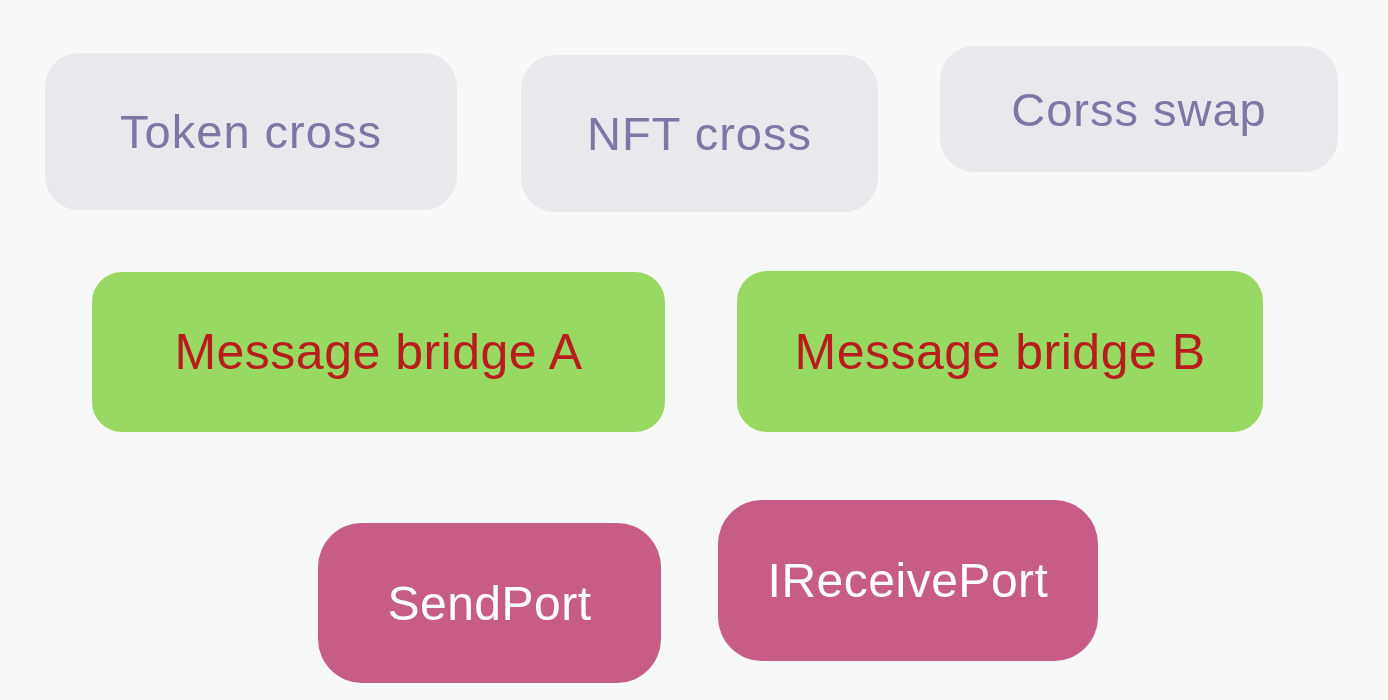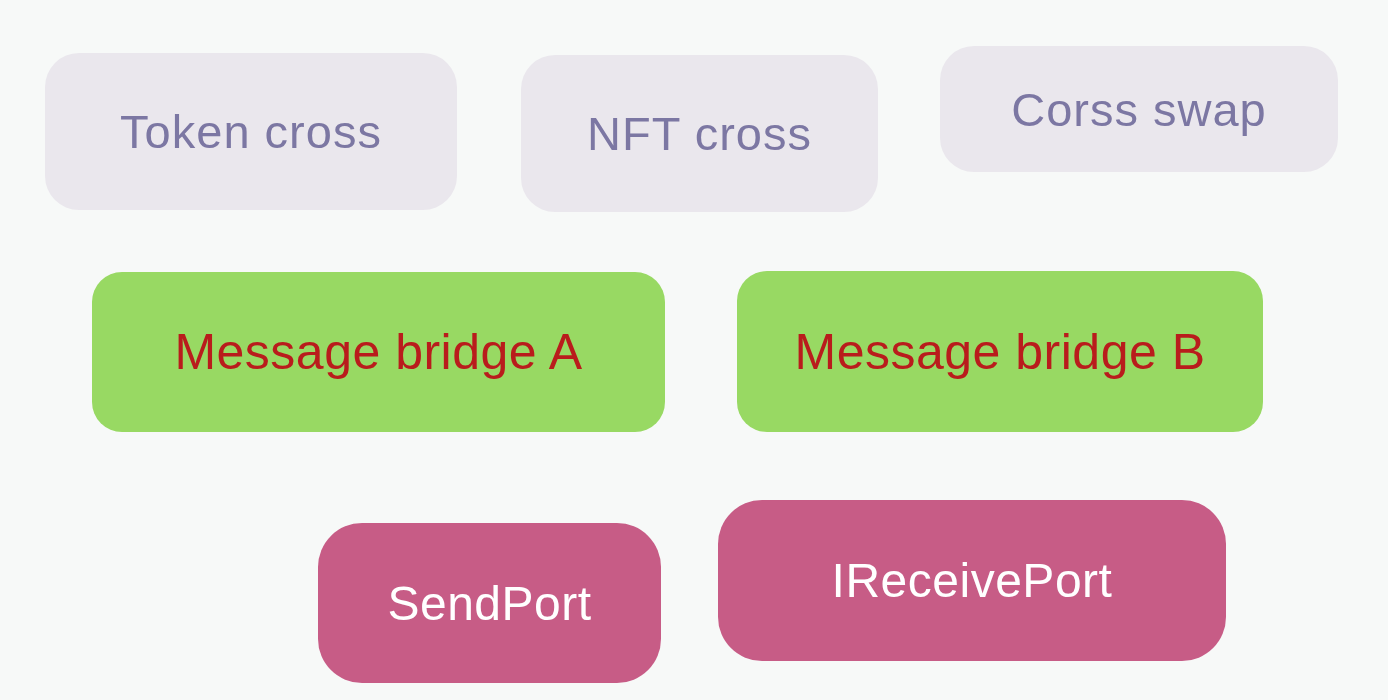--- a/index.html
+++ b/index.html
@@ -48,21 +48,21 @@
   }
   
   #node-token-cross  { left: 45px;  top: 53px;  width: 412px; height: 157px; }
   #node-nft-cross    { left: 521px; top: 55px;  width: 357px; height: 157px; }
   #node-corss-swap   { left: 940px; top: 46px;  width: 398px; height: 126px; }
   
   #node-bridge-a     { left: 92px;  top: 272px; width: 573px; height: 160px; }
   #node-bridge-b     { left: 737px; top: 271px; width: 526px; height: 161px; }
   
   #node-sendport     { left: 318px; top: 497px; width: 343px; height: 160px; margin-top: 26px; }
-  #node-ireceiveport { left: 718px; top: 500px; width: 508px; height: 161px; }
+  #node-ireceiveport { left: 718px; top: 500px; width: 380px; height: 161px; }
 </style>
 </head>
 <body>
 
 <div class="node node--lavender" id="node-token-cross">
   <span>Token cross</span>
 </div>
 
 <div class="node node--lavender" id="node-nft-cross">
   <span>NFT cross</span>

